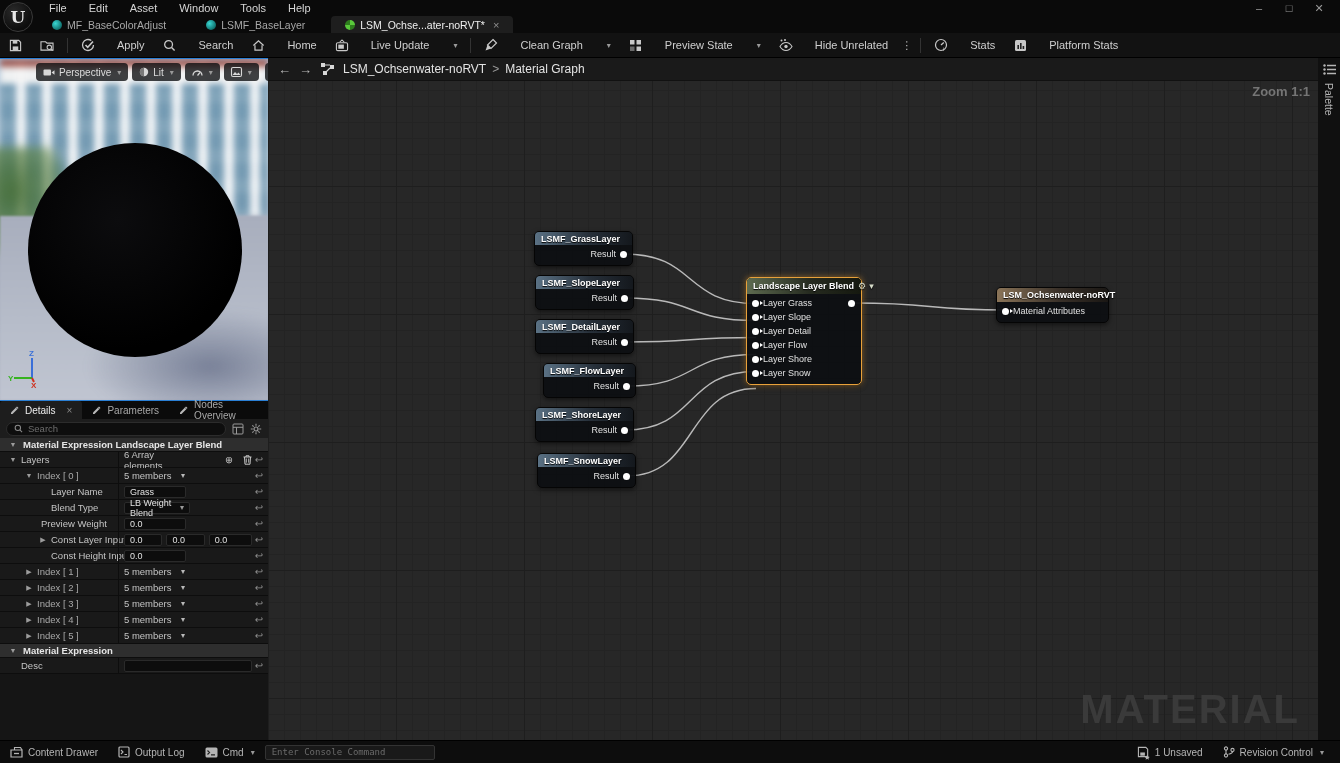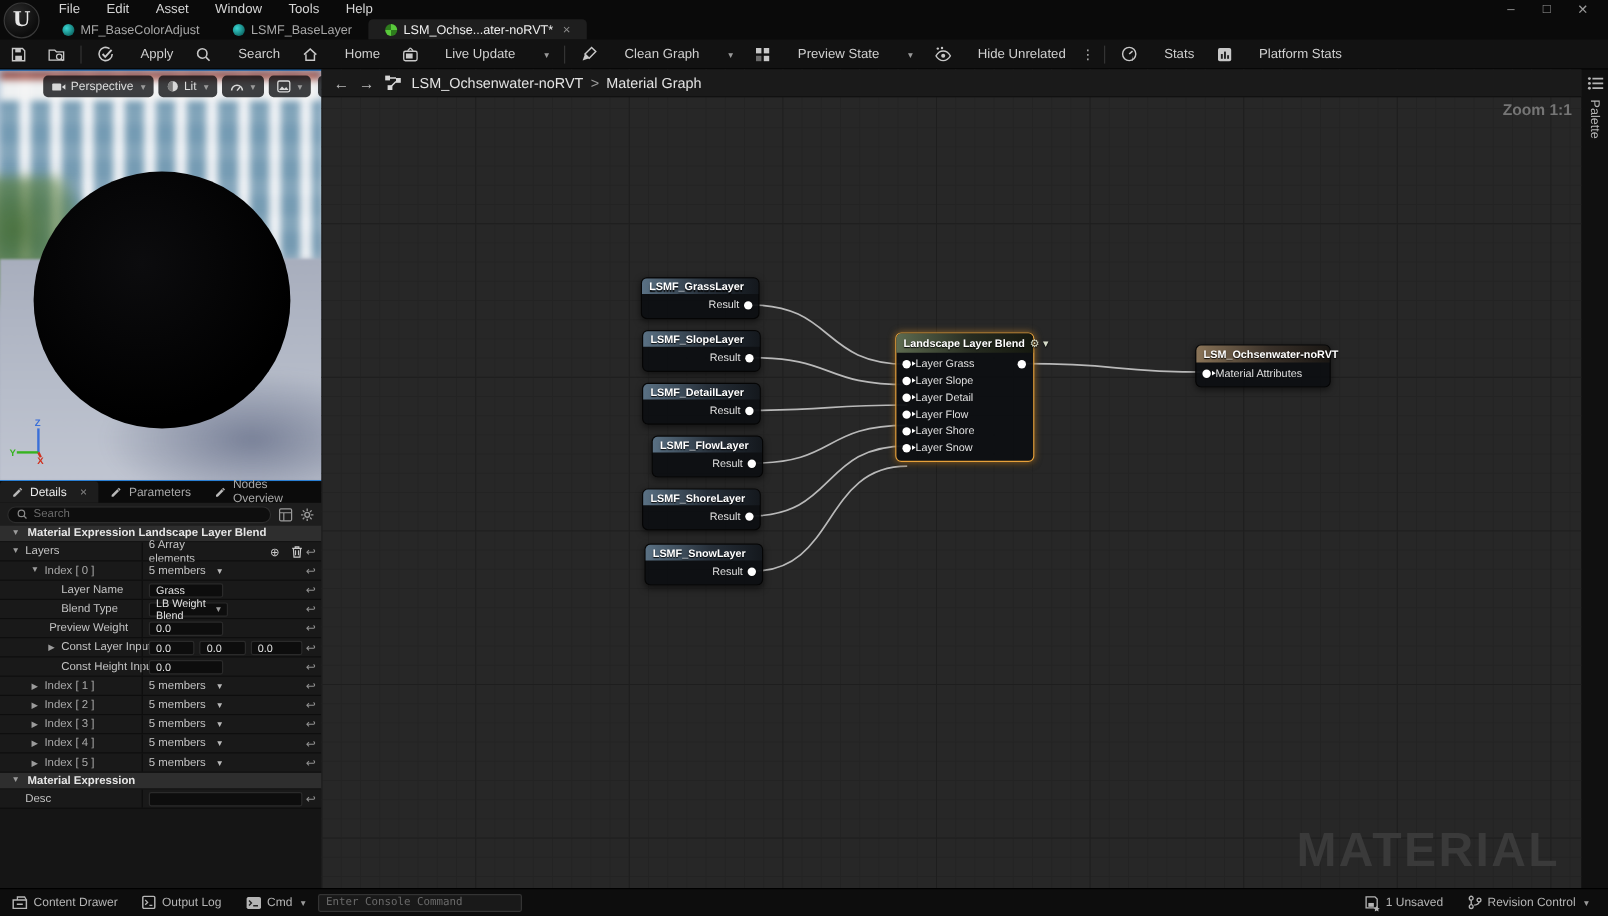--- a/index.html
+++ b/index.html
@@ -14,21 +14,21 @@
     display:flex; align-items:center; justify-content:center; z-index:30;
     color:#e8e8e8; font-family:"DejaVu Serif", serif; font-size:17px; font-weight:bold; }
   #menus { display:flex; margin-left:38px; }
   .menu-item { padding:3px 11px; font-size:11px; color:#d6d6d6; cursor:default; }
   #win-controls { margin-left:auto; display:flex; align-items:center; gap:8px; padding-right:10px;
     color:#9a9a9a; font-size:11px; }
   .win-btn { width:22px; text-align:center; }
 
   
   #tabbar { position:absolute; left:0; top:16px; width:1340px; height:17px; display:flex; align-items:flex-end; }
-  #tabs { display:flex; margin-left:38px; height:17px; }
+  #tabs { display:flex; margin-left:38px; height:17px;gap:12px; }
   .tab { display:flex; align-items:center; gap:5px; padding:0 14px; font-size:10.5px; color:#a8a8a8; height:17px; }
   .tab.active { background:#1e1e1e; color:#efefef; border-radius:4px 4px 0 0; }
   .tab-icon { width:10px; height:10px; border-radius:50%; flex:none; }
   .tab-icon.mf { background:radial-gradient(circle at 35% 35%, #39d6d2, #0e6b68 75%); }
   .tab-icon.mat { background:conic-gradient(#59c93b 0 25%, #2e7d1d 0 50%, #59c93b 0 75%, #2e7d1d 0); border-radius:50%; }
   .tab-close { color:#8f8f8f; font-size:11px; margin-left:3px; }
 
   
   #toolbar { position:absolute; left:0; top:33px; width:1340px; height:25px; background:#121212;
     display:flex; align-items:center; border-bottom:1px solid #000; font-size:11px; color:#cfcfcf; }

